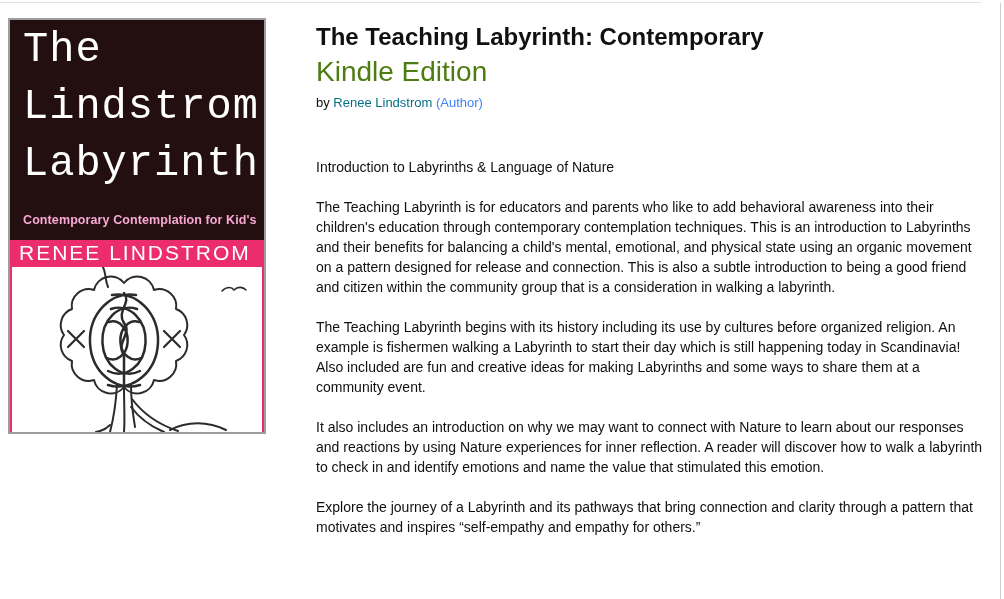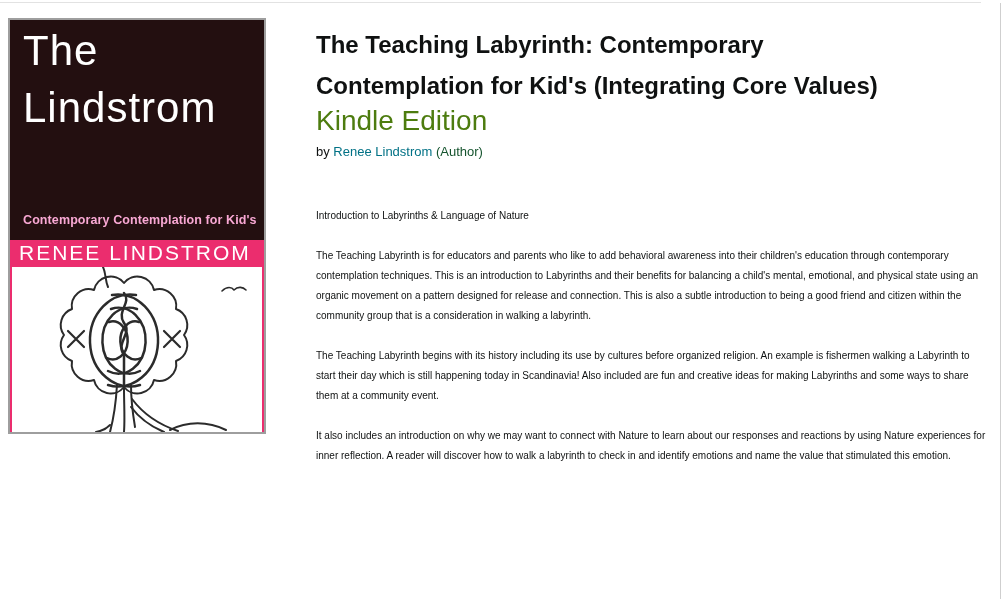--- a/index.html
+++ b/index.html
@@ -7,55 +7,56 @@
               font-family:"Liberation Sans", sans-serif; color:#0f1111; }
   .stage { position:relative; width:1004px; height:599px; }
 
   .top-hairline { position:absolute; left:0; top:2px; width:981px; height:1px; background:#e2e2e2; }
   .right-divider { position:absolute; left:1000px; top:3px; width:1px; height:596px; background:#cfcfcf; }
 
   
   .cover { position:absolute; left:8px; top:18px; width:258px; height:416px;
            border:2px solid #9e9e9e; background:#230f10; cursor:pointer; }
   .cover-title { position:absolute; left:13px; top:2px; color:#fff;
-                 font-weight:100; font-size:42px; line-height:57px; letter-spacing:1px; }
+                 font-weight:100; font-size:42px; line-height:57px; letter-spacing:1px;font-family:Liberation Mono, monospace; }
   .cover-subtitle { position:absolute; left:13px; top:193px; color:#f9a8d4;
                     font-weight:bold; font-size:12.5px; white-space:nowrap; letter-spacing:0.1px; }
   .cover-band { position:absolute; left:0; top:220px; width:254px; height:27px;
                 background:#eb2d6e; color:#fff; font-size:21px; font-weight:100;
                 letter-spacing:2px; line-height:26px; padding-left:9px; white-space:nowrap; }
   .cover-art { position:absolute; left:0; top:247px; width:254px; height:165px;
                background:#fff; border-left:2px solid #eb2d6e; border-right:2px solid #eb2d6e; }
   .cover-art svg { display:block; width:250px; height:165px; }
 
   
   .main { position:absolute; left:316px; top:20px; width:672px; }
   .product-title { font-size:24px; line-height:33px; font-weight:600; color:#0f1111; }
-  .product-title span { display:block;margin-top:8px; }
+  .product-title span { display:block; }
   .edition { font-size:28px; line-height:26px; font-weight:400; color:#4d7c0f; margin-top:6px; }
   .byline { font-size:13px; line-height:17px; margin-top:9px; color:#0f1111; }
   .byline a { color:#007185; text-decoration:none; cursor:pointer; }
-  .byline .role { color:#14532d; }
+  .byline .role { color:#3b82f6; }
 
-  .description { margin-top:46px; font-size:10px; line-height:20px; color:#0f1111; }
+  .description { margin-top:46px; font-size:14px; line-height:20px; color:#0f1111; }
   .description p { margin:0 0 20px 0; }
   .description p:last-child { margin-bottom:0; }
 </style>
 </head>
 <body>
 
 <div class="stage">
 
   <div class="top-hairline"></div>
   <div class="right-divider"></div>
 
   <div class="cover">
     <div class="cover-title">
       <div>The</div>
       <div>Lindstrom</div>
+      <div>Labyrinth</div>
     </div>
     <div class="cover-subtitle">Contemporary Contemplation for Kid's</div>
     <div class="cover-band">RENEE LINDSTROM</div>
     <div class="cover-art">
       <svg viewBox="0 0 250 165" fill="none" stroke="#2b2b2b" stroke-width="2" stroke-linecap="round" stroke-linejoin="round">
 
         <path d="M 96,20 C 93,13 94,6 91,0"></path>
 
         <path d="M 210,24 C 215,19 220,20 222,23 C 226,19 231,20 234,23" stroke-width="1.6"></path>
 
@@ -87,26 +88,26 @@
         <path d="M 98,158 C 94,162 90,164 84,165"></path>
 
         <path d="M 158,163 C 175,154 196,154 214,163"></path>
       </svg>
     </div>
   </div>
 
   <div class="main">
     <h1 class="product-title">
       <span>The Teaching Labyrinth: Contemporary</span>
-      <span>Contemplation for Kid's (Integrating Core Values)</span>
     </h1>
     <div class="edition">Kindle Edition</div>
     <div class="byline"><span>by </span><a>Renee Lindstrom</a><span class="role"> (Author)</span></div>
 
     <div class="description">
       <p>Introduction to Labyrinths &amp; Language of Nature</p>
       <p>The Teaching Labyrinth is for educators and parents who like to add behavioral awareness into their children's education through contemporary contemplation techniques. This is an introduction to Labyrinths and their benefits for balancing a child's mental, emotional, and physical state using an organic movement on a pattern designed for release and connection. This is also a subtle introduction to being a good friend and citizen within the community group that is a consideration in walking a labyrinth.</p>
       <p>The Teaching Labyrinth begins with its history including its use by cultures before organized religion. An example is fishermen walking a Labyrinth to start their day which is still happening today in Scandinavia! Also included are fun and creative ideas for making Labyrinths and some ways to share them at a community event.</p>
       <p>It also includes an introduction on why we may want to connect with Nature to learn about our responses and reactions by using Nature experiences for inner reflection. A reader will discover how to walk a labyrinth to check in and identify emotions and name the value that stimulated this emotion.</p>
+      <p>Explore the journey of a Labyrinth and its pathways that bring connection and clarity through a pattern that motivates and inspires “self-empathy and empathy for others.”</p>
     </div>
   </div>
 
 </div>
 
 </body></html>

